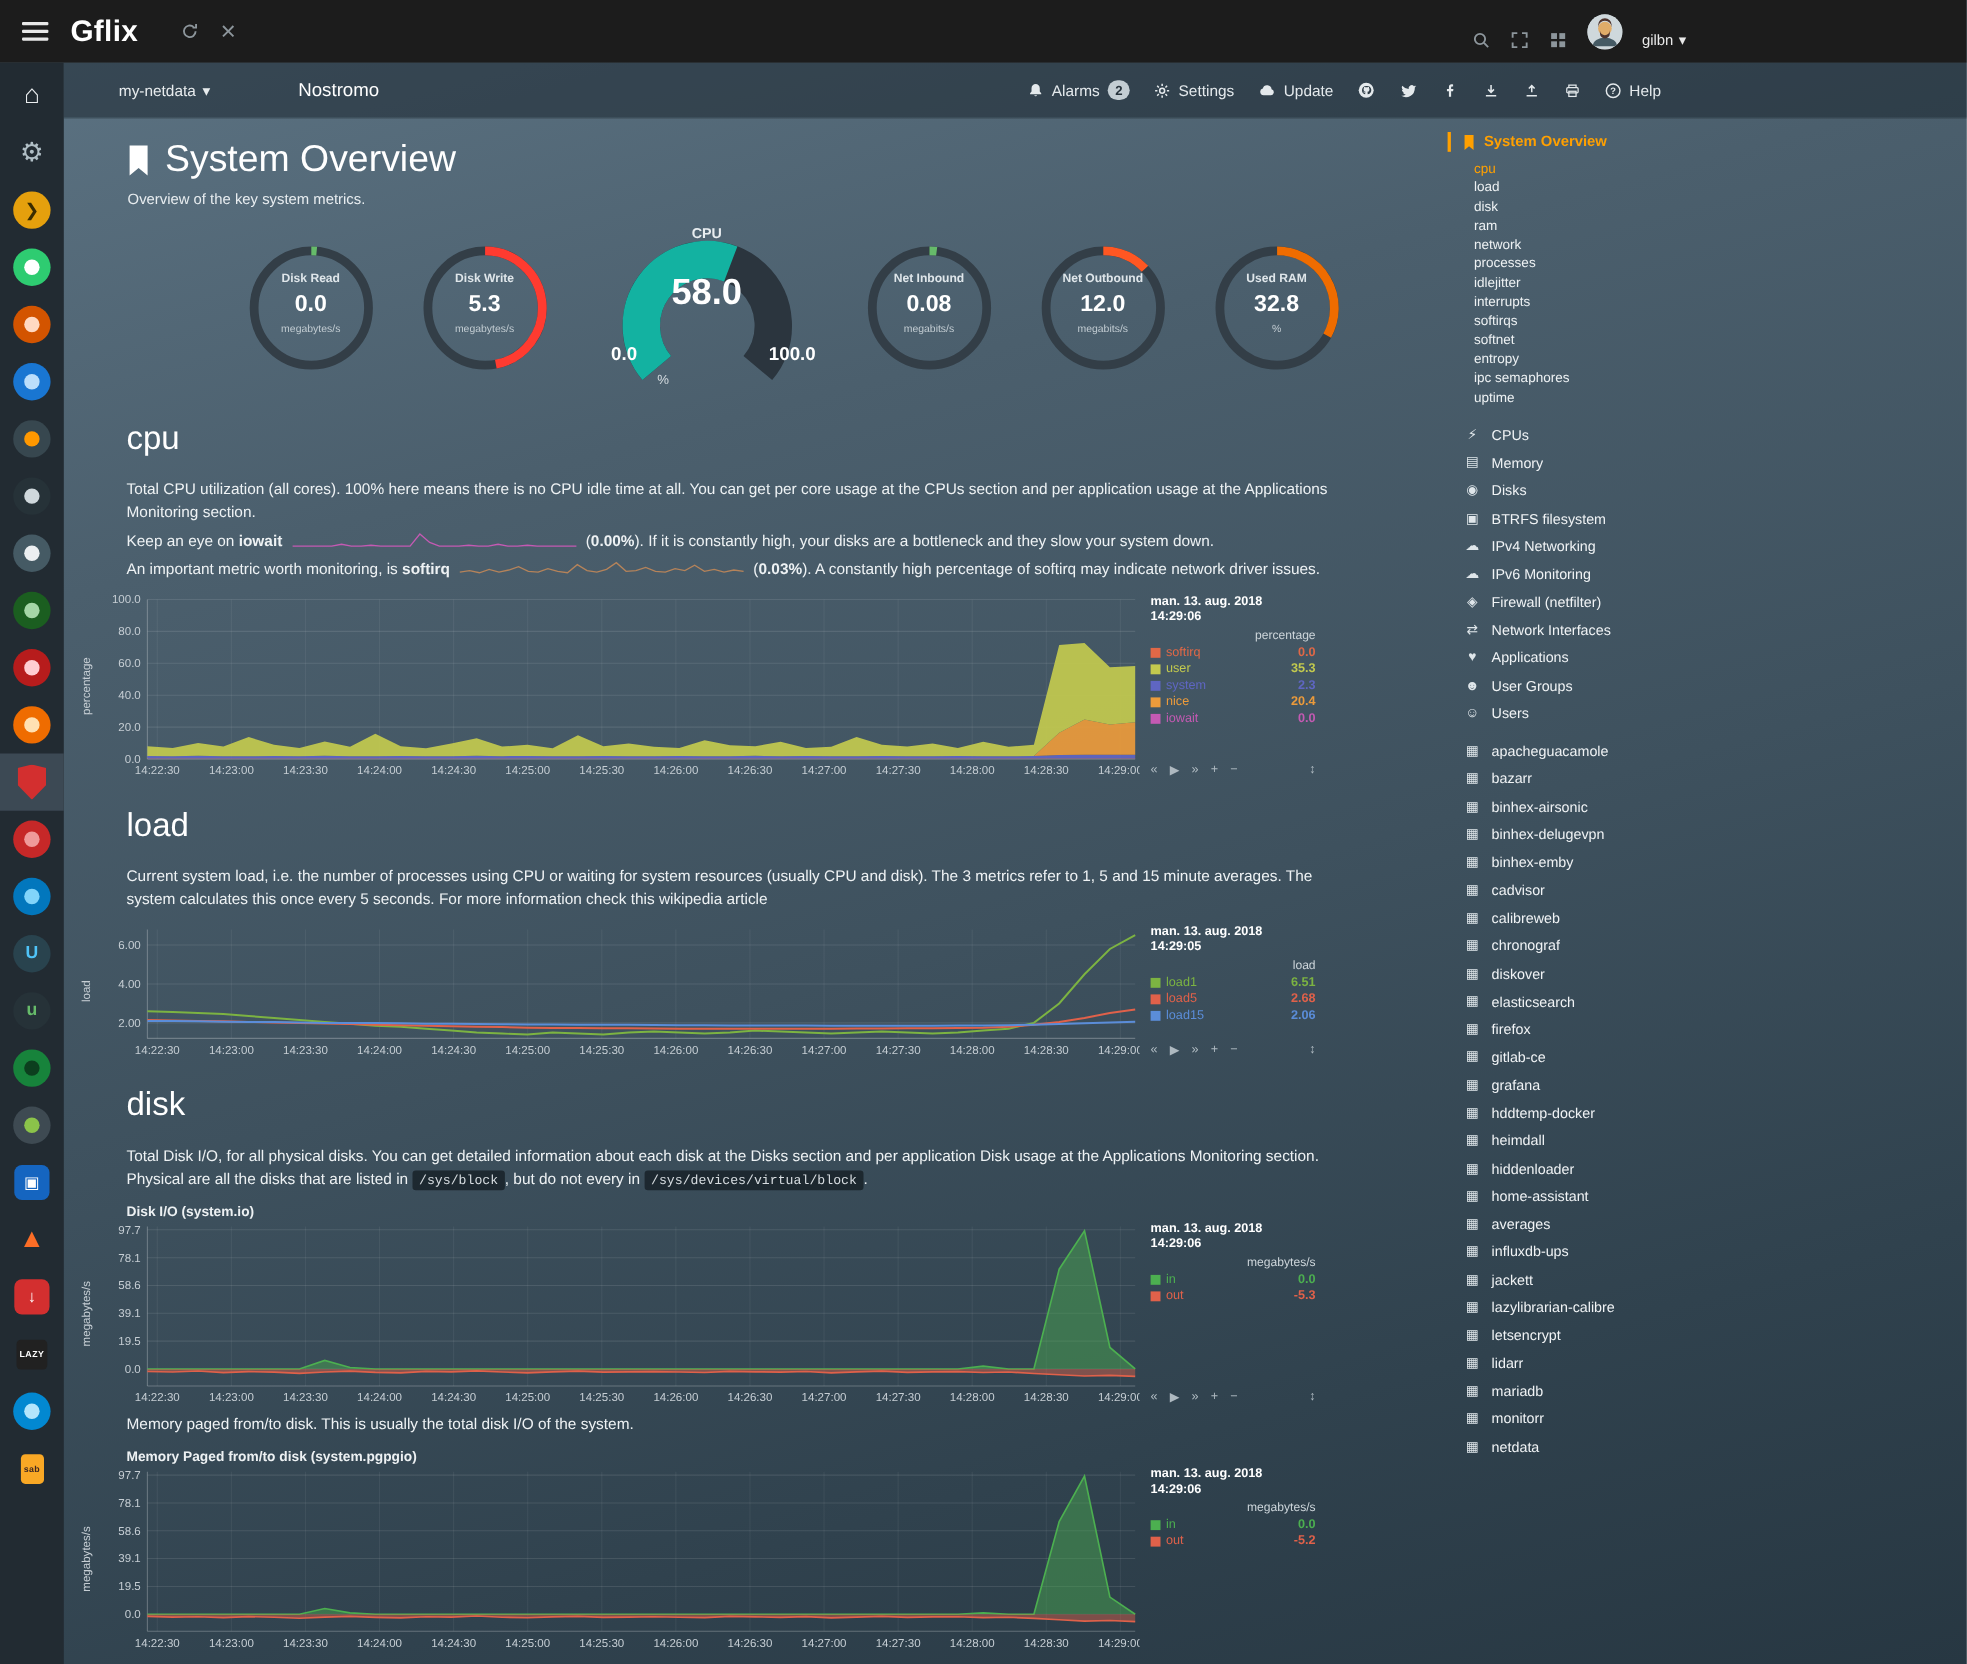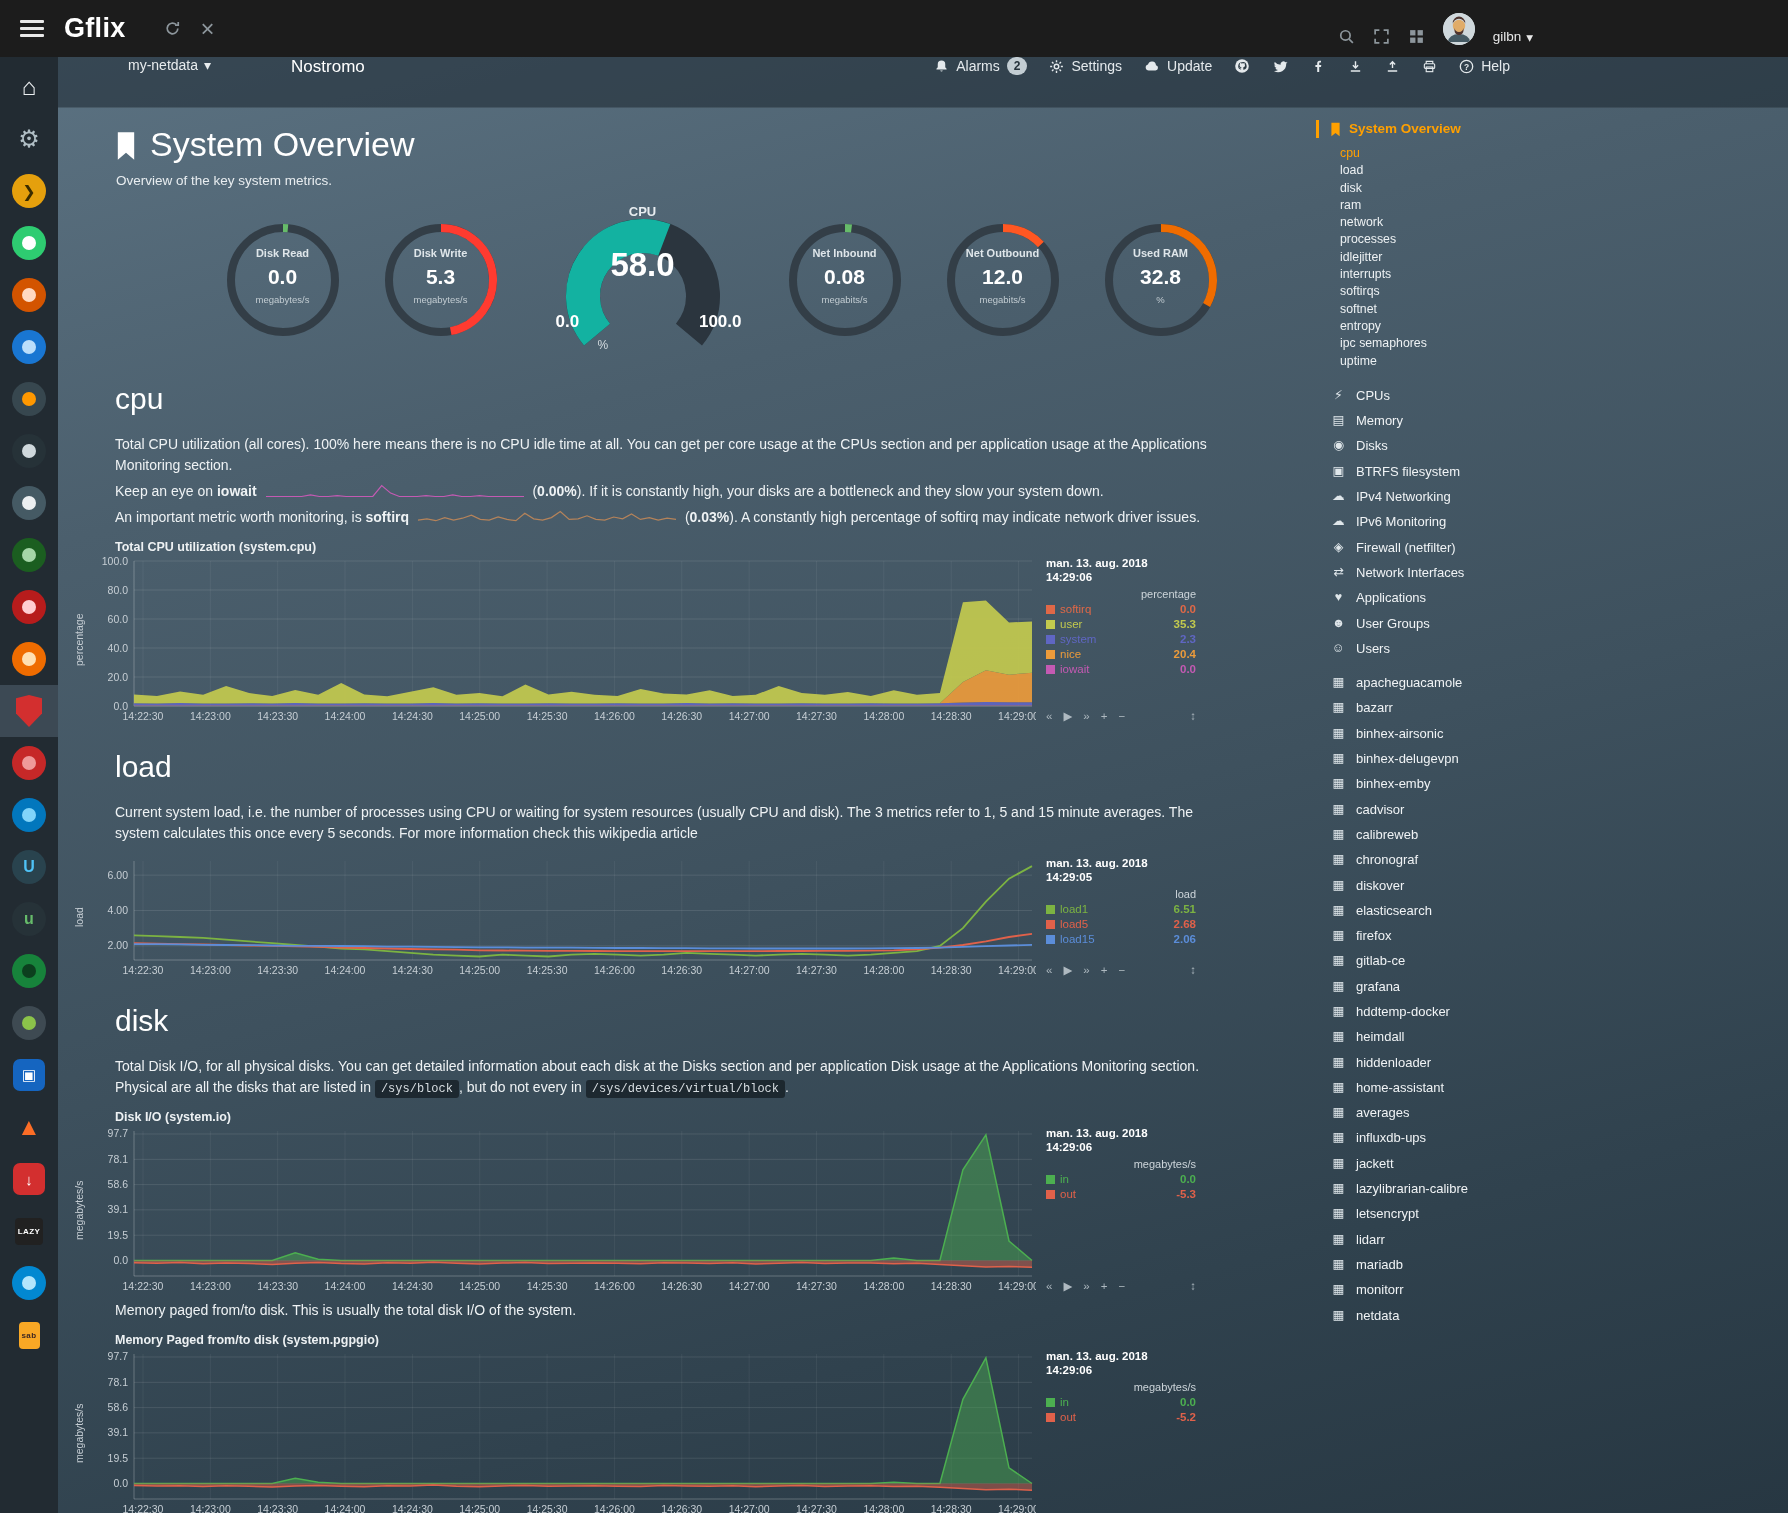--- a/index.html
+++ b/index.html
@@ -23,21 +23,21 @@
   .rail{position:absolute;top:57px;left:0;bottom:0;width:58px;background:#222b32;z-index:35;padding-top:4px;box-sizing:border-box}
   .rail-item{height:52px;display:flex;align-items:center;justify-content:center;cursor:pointer}
   .rail-item.sel{background:#3c4954}
   .rail-circle{width:34px;height:34px;border-radius:50%;display:flex;align-items:center;justify-content:center;font-weight:bold;font-size:16px}
   .rail-square{width:32px;height:32px;border-radius:7px;display:flex;align-items:center;justify-content:center;font-weight:bold;font-size:15px}
   .rail-dot{width:14px;height:14px;border-radius:50%;display:block}
   .rail-glyph{font-size:24px;line-height:1}
   .rail-text{font-size:8px;font-weight:bold;padding:9px 3px;border-radius:4px;letter-spacing:.4px}
   .shield{width:26px;height:32px;clip-path:polygon(50% 0,100% 10%,100% 58%,50% 100%,0 58%,0 10%)}
   
-  .ndbar{position:absolute;top:57px;left:58px;right:0;height:50px;background:rgba(26,37,45,.55);display:flex;align-items:flex-start;padding-left:70px;z-index:30;box-sizing:border-box;box-shadow:0 1px 0 rgba(0,0,0,.18)}
+  .ndbar{position:absolute;top:57px;left:58px;right:0;height:50px;background:rgba(26,37,45,.55);display:flex;align-items:center;padding-left:50px;z-index:30;box-sizing:border-box;box-shadow:0 1px 0 rgba(0,0,0,.18)}
   .nd-server{font-size:14px;color:#e8ecee;display:flex;align-items:center;gap:6px;cursor:pointer}
   .nd-host{margin-left:80px;font-size:17px;color:#fff}
   #nd-actions{margin-left:auto;margin-right:278px;display:flex;align-items:center;gap:22px;font-size:14px;color:#e4e9ec}
   .nd-act{display:flex;align-items:center;gap:7px;cursor:pointer;white-space:nowrap}
   .badge{background:#c3cdd3;color:#26323b;border-radius:10px;padding:0 7px;font-size:12px;font-weight:bold;line-height:18px}
   
   .main{position:absolute;top:107px;left:58px;width:1270px;padding:18px 0 0 57px;z-index:5;box-sizing:border-box}
   .page-head{display:flex;align-items:flex-start;gap:13px}
   h1{font-size:34px;font-weight:400;margin:0;color:#fff}
   .page-sub{font-size:13.5px;margin:9px 0 0 1px;color:#e8edf0}
@@ -429,21 +429,20 @@
       <span> (</span><b>0.00%</b><span>). If it is constantly high, your disks are a bottleneck and they slow your system down.</span>
     </p>
     <p class="desc">
       <span>An important metric worth monitoring, is </span><b>softirq</b>
       <svg class="spark" width="260" height="15">
           <polyline points="1.0,11.1 9.9,9.8 18.8,11.7 27.7,8.6 36.6,11.1 45.5,9.2 54.4,6.2 63.3,10.4 72.2,11.1 81.1,8.0 90.0,10.4 98.9,11.7 107.8,4.3 116.7,9.8 125.6,11.1 134.4,8.6 143.3,2.5 152.2,10.4 161.1,9.8 170.0,6.8 178.9,10.4 187.8,11.1 196.7,8.0 205.6,9.8 214.5,4.9 223.4,10.4 232.3,8.6 241.2,11.1 250.1,9.2 259.0,10.4" fill="none" stroke="#b5835a" stroke-width="1.2"></polyline>
         </svg>
       <span> (</span><b>0.03%</b><span>). A constantly high percentage of softirq may indicate network driver issues.</span>
     </p>
     <div class="chart">
-        <div class="chart-title">Total CPU utilization (system.cpu)</div>
         <div class="chart-row">
           <div class="ylab">percentage</div>
           <svg width="950" height="168" viewBox="0 0 950 168">
             <line x1="48" x2="946" y1="150" y2="150" stroke="rgba(255,255,255,0.10)" stroke-width="1"></line>
             <text x="42" y="153.5" text-anchor="end" font-size="10.5" fill="#c6ced4">0.0</text>
             <line x1="48" x2="946" y1="121" y2="121" stroke="rgba(255,255,255,0.10)" stroke-width="1"></line>
             <text x="42" y="124.5" text-anchor="end" font-size="10.5" fill="#c6ced4">20.0</text>
             <line x1="48" x2="946" y1="92" y2="92" stroke="rgba(255,255,255,0.10)" stroke-width="1"></line>
             <text x="42" y="95.5" text-anchor="end" font-size="10.5" fill="#c6ced4">40.0</text>
             <line x1="48" x2="946" y1="63" y2="63" stroke="rgba(255,255,255,0.10)" stroke-width="1"></line>

